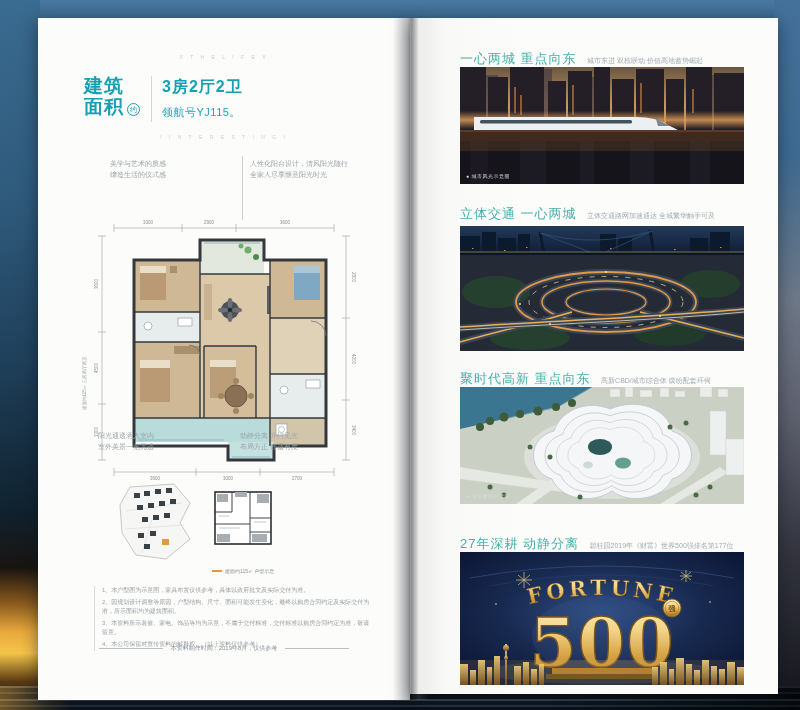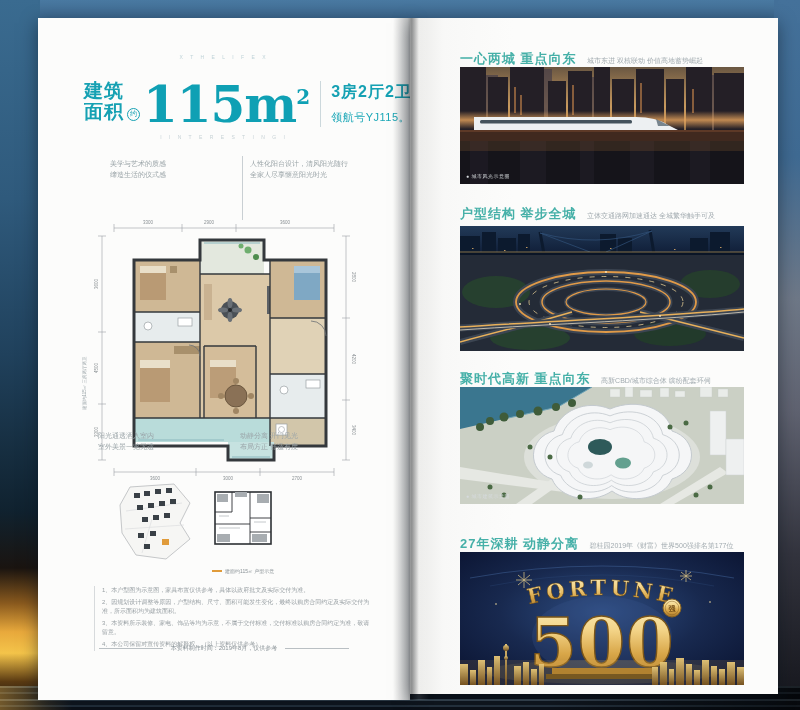--- a/index.html
+++ b/index.html
@@ -45,21 +45,21 @@
   .keyplan-cap{position:absolute;left:174px;top:550px;font-size:5px;color:#8a9296;display:flex;align-items:center;gap:3px;}
   .keyplan-cap .dash{display:inline-block;width:10px;height:2px;background:#e09b3a;}
   .disc{position:absolute;left:56px;top:568px;width:268px;border-left:1px solid #d7dadc;padding-left:7px;
         font-size:6px;color:#9aa1a5;line-height:9.5px;}
   .disc p{margin:0 0 2px 0;}
   .footer{position:absolute;left:0;top:626px;width:100%;display:flex;align-items:center;justify-content:center;
           gap:8px;font-size:6px;color:#8b9499;}
   .footer .fline{width:64px;height:1px;background:#b9bfc3;}
   
   .sec-hdr{position:absolute;left:50px;white-space:nowrap;overflow:hidden;width:300px;}
-  .sec-title{font-size:13px;font-weight:bold;color:#46b0a8;letter-spacing:1px;}
+  .sec-title{font-size:13px;font-weight:normal;color:#46b0a8;letter-spacing:1px;}
   .sec-sub{font-size:7px;color:#a2abb0;margin-left:6px;}
   .photo-box{position:absolute;left:50px;width:284px;overflow:hidden;background:#222;}
   .photo-box svg{display:block;}
   .photo-cap{position:absolute;left:6px;bottom:5px;font-size:5px;color:#d6dadd;letter-spacing:.5px;}
   #ph1{top:49px;height:117px;} #ph2{top:208px;height:125px;} #ph3{top:369px;height:117px;} #ph4{top:534px;height:133px;}
   #sh1{top:31px;} #sh2{top:186px;} #sh3{top:351px;} #sh4{top:516px;}
 </style>
 </head>
 <body>
 
@@ -71,21 +71,20 @@
 
   <div class="page page-left">
     <div class="deco deco-top">X  T H E  L I F E  X</div>
 
     <div class="hdr">
       <div class="hdr-label">
         <div>建筑</div>
         <div>面积</div>
       </div>
       <div class="hdr-approx">约</div>
-      <div class="hdr-area"><span>115m</span><sup>2</sup></div>
       <div class="hdr-div"></div>
       <div>
         <div class="hdr-spec">3房2厅2卫</div>
         <div class="hdr-model">领航号YJ115。</div>
       </div>
     </div>
 
     <div class="deco deco-mid">I  I N T E R E S T I N G  I</div>
 
     <div class="callout" style="left:72px;top:140px;">
@@ -333,21 +332,21 @@
             <rect x="120" y="74" width="14" height="43"></rect>
             <rect x="170" y="74" width="24" height="43"></rect>
             <rect x="230" y="74" width="20" height="43"></rect>
         </g>
         <rect y="74" width="284" height="10" fill="#8a5a2e" opacity="0.25"></rect>
       </svg>
       <div class="photo-cap">● 城市风光示意图</div>
     </div>
 
     <div class="sec-hdr" id="sh2">
-      <span class="sec-title">户型结构 举步全城</span>
+      <span class="sec-title">立体交通 一心两城</span>
       <span class="sec-sub">立体交通路网加速通达 全城繁华触手可及</span>
     </div>
     <div class="photo-box" id="ph2">
       <svg width="284" height="125" viewBox="0 0 284 125">
         <defs>
           <linearGradient id="p2sky" x1="0" y1="0" x2="0" y2="1">
               <stop offset="0" stop-color="#223a58"></stop>
               <stop offset="1" stop-color="#11203a"></stop>
             </linearGradient>
         </defs>

